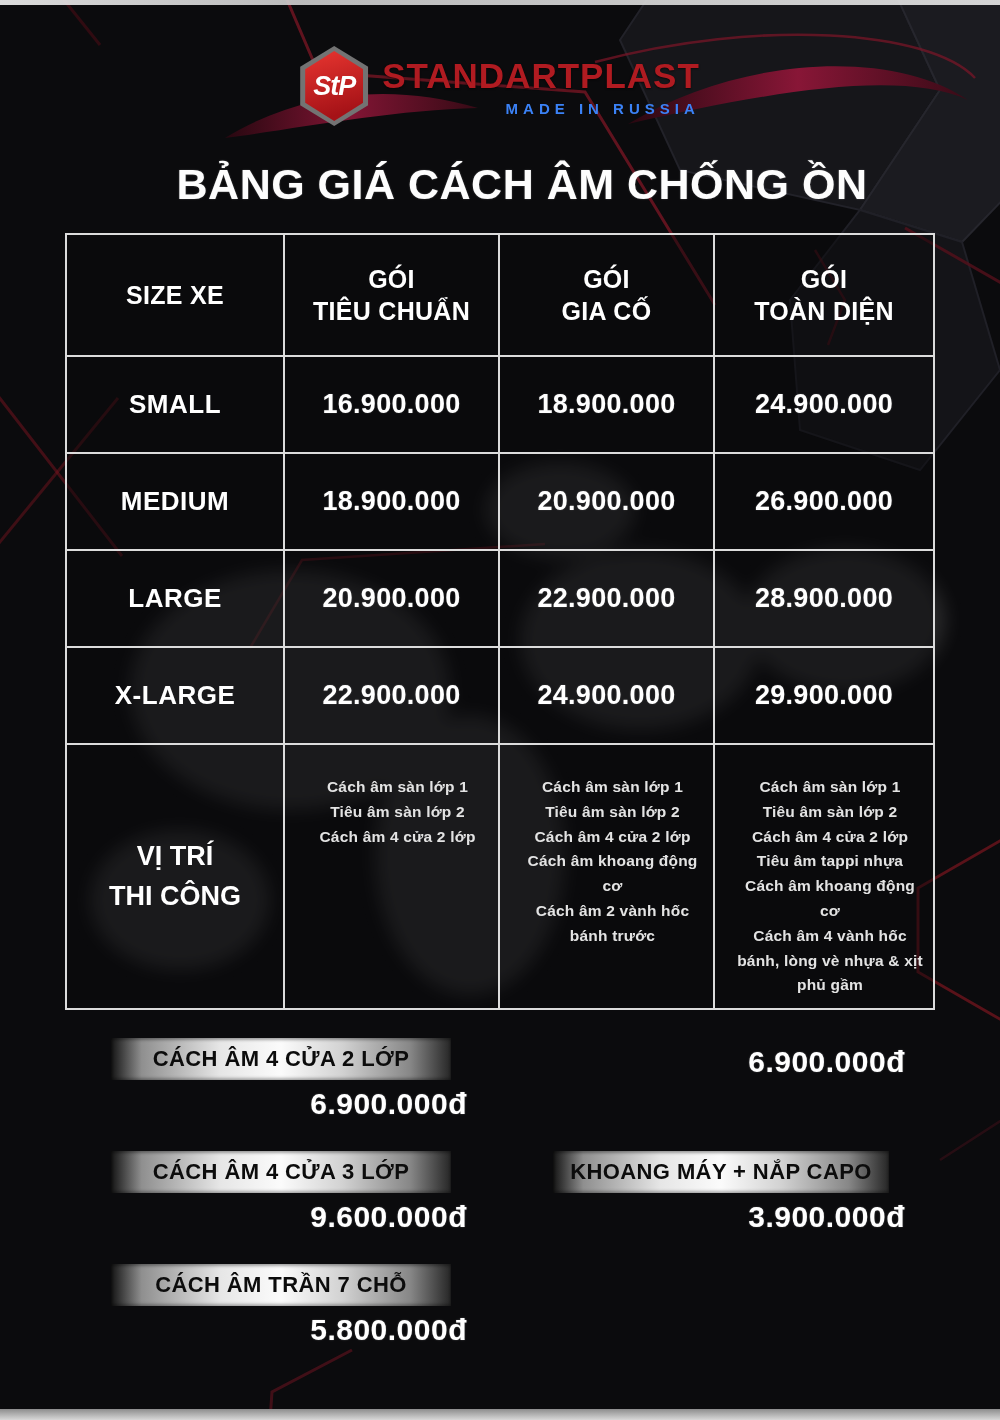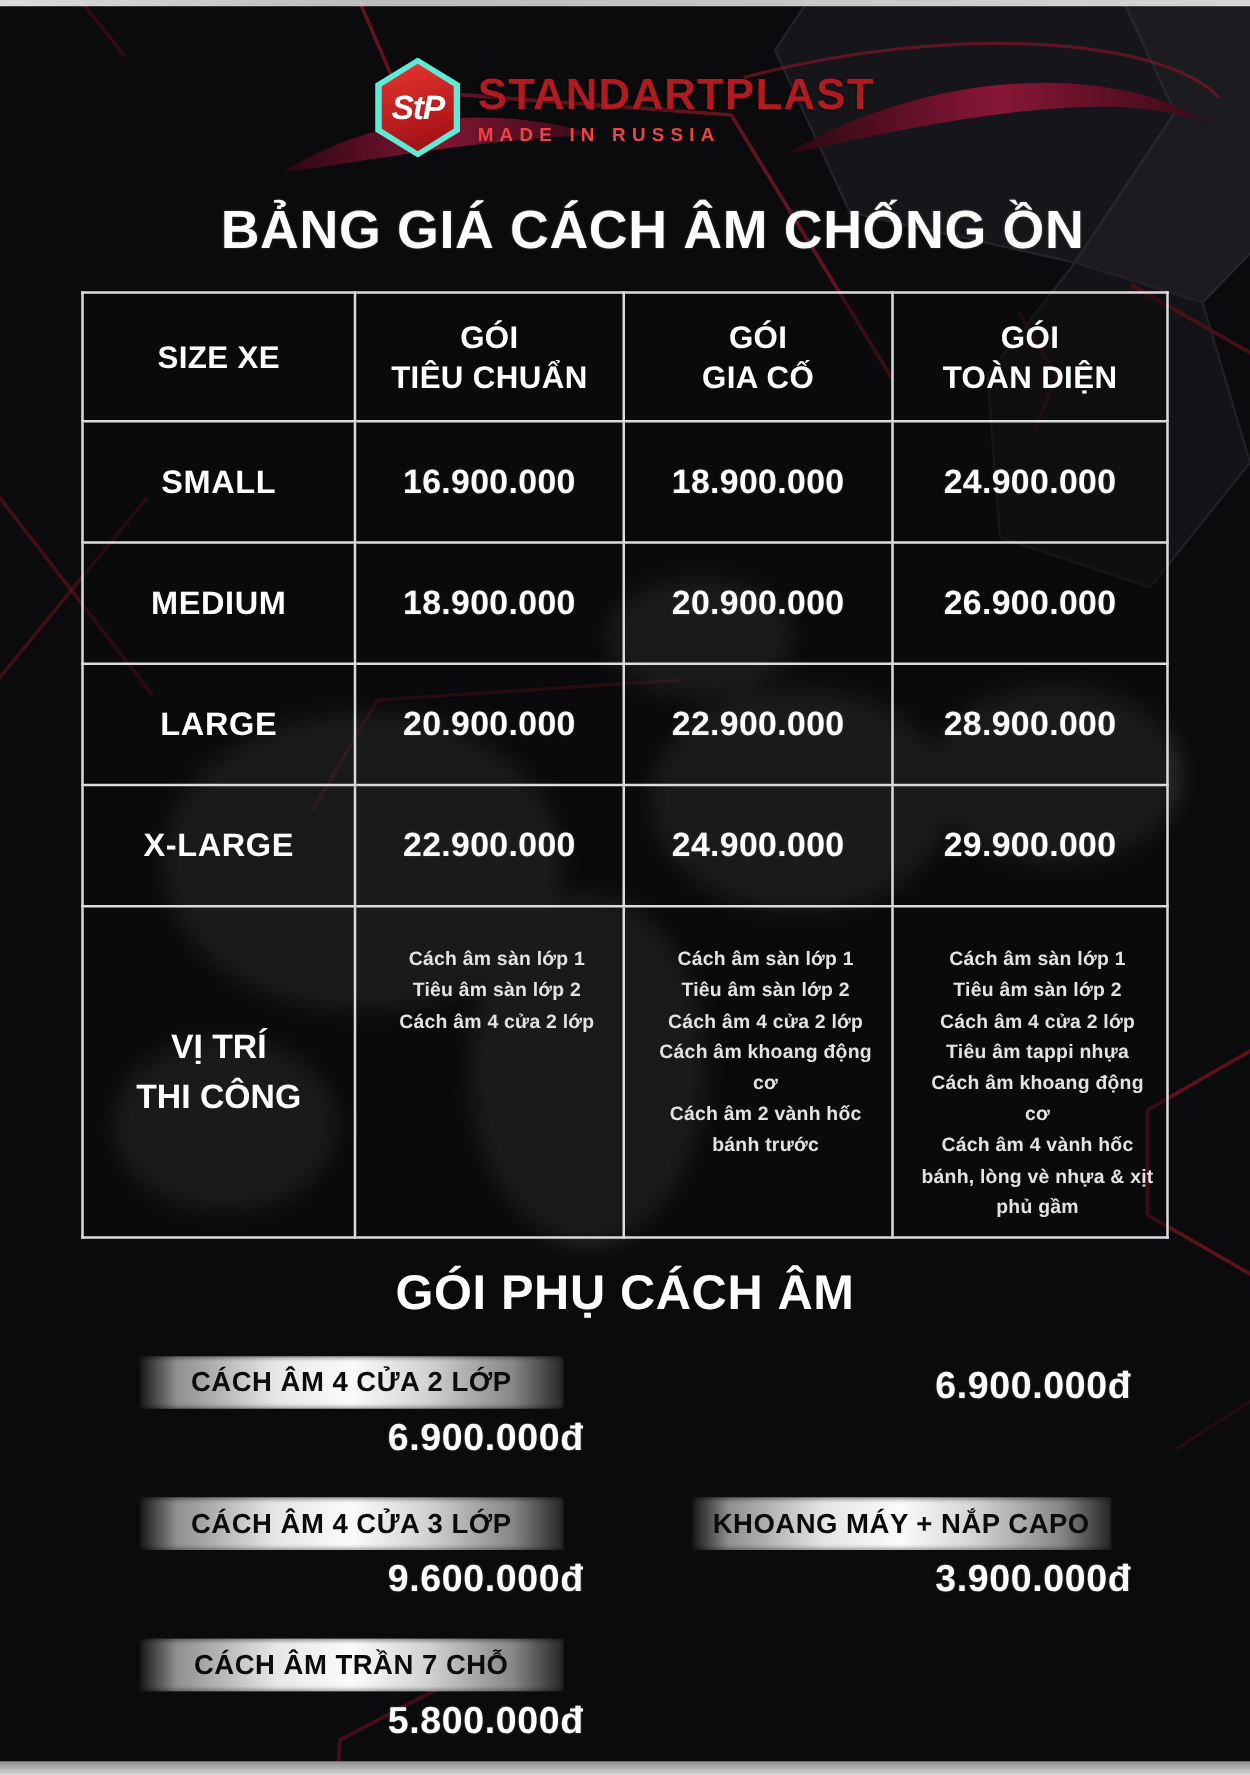--- a/index.html
+++ b/index.html
@@ -10,39 +10,39 @@
     color:#fff;
   }
   .bg-decor{position:absolute;top:0;left:0;pointer-events:none;}
   .edge-strip-top{position:absolute;top:0;left:0;width:100%;height:5px;background:linear-gradient(90deg,#f2f2f2,#cfcfcf 30%,#e9e9e9);opacity:.9;}
   .edge-strip-bottom{position:absolute;bottom:0;left:0;width:100%;height:11px;background:linear-gradient(180deg,#8d8d8d,#d8d8d8);}
 
   
   .header{position:relative;padding-top:46px;text-align:center;}
   .logo-row{display:flex;align-items:center;justify-content:center;gap:14px;}
   .hex{width:68px;height:80px;clip-path:polygon(50% 0,100% 26%,100% 74%,50% 100%,0 74%,0 26%);
-    background:#5eead4;display:flex;align-items:center;justify-content:center;
+    background:#737373;display:flex;align-items:center;justify-content:center;
     filter:drop-shadow(0 0 9px rgba(225,35,45,.75));}
   .hex-inner{width:58px;height:70px;clip-path:polygon(50% 0,100% 26%,100% 74%,50% 100%,0 74%,0 26%);
     background:linear-gradient(165deg,#e0312d 10%,#a51217 85%);
     display:flex;align-items:center;justify-content:center;}
   .hex-inner span{font-size:27px;font-weight:bold;font-style:italic;color:#fff;letter-spacing:-1px;}
   .brand-block{text-align:left;}
   .brand-name{font-size:35px;font-weight:bold;color:#b01b21;letter-spacing:1px;text-shadow:0 1px 2px rgba(0,0,0,.6);}
-  .brand-tagline{font-size:15px;font-weight:bold;color:#ef4444;letter-spacing:5px;margin-top:4px;text-align:left;}
+  .brand-tagline{font-size:15px;font-weight:bold;color:#3b82f6;letter-spacing:5px;margin-top:4px;text-align:right;}
   .title{margin:34px 0 0 0;font-size:43px;font-weight:bold;letter-spacing:.5px;color:#fdfdfd;text-shadow:0 0 2px rgba(255,255,255,.25);padding-left:44px;}
 
   
   .price-table{width:868px;margin:24px auto 0 auto;border-collapse:collapse;table-layout:fixed;position:relative;}
   .price-table col.c0{width:218px;} .price-table col.c1{width:215px;}
   .price-table col.c2{width:215px;} .price-table col.c3{width:220px;}
   .price-table th,.price-table td{
     border:2px solid #dcdcdc;background:rgba(8,8,10,.45);
     text-align:center;vertical-align:middle;padding:0;}
-  .price-table thead tr{height:103px;border-radius:29px;}
+  .price-table thead tr{height:122px;border-radius:29px;}
   .price-table tbody tr.data-row{height:97px;border-radius:23px;}
   .price-table tbody tr.install-row{height:256px;}
   .hcell{font-size:25px;font-weight:bold;line-height:1.28;letter-spacing:.3px;}
   .size-cell{font-size:26px;font-weight:bold;letter-spacing:.5px;}
   .price-cell{font-size:27px;font-weight:bold;letter-spacing:.3px;text-shadow:0 0 2px rgba(255,255,255,.2);}
   .install-label{font-size:27px;font-weight:bold;line-height:1.45;}
   .install-cell{vertical-align:top !important;}
   .install-list{padding:30px 10px 10px 22px;text-align:center;font-size:15.5px;font-weight:600;
     color:#e3e3e3;line-height:1.6;letter-spacing:.2px;}
 
@@ -205,21 +205,20 @@
             <div>Tiêu âm tappi nhựa</div>
             <div>Cách âm khoang động cơ</div>
             <div>Cách âm 4 vành hốc bánh, lòng vè nhựa &amp; xịt phủ gầm</div>
           </div>
         </td>
       </tr>
     </tbody>
   </table>
 
   <section class="addons">
-    <h2 class="addons-title">GÓI PHỤ CÁCH ÂM</h2>
     <div class="addons-grid">
 
       <div class="addon">
         <div class="addon-bar">
           <div class="bar-line">CÁCH ÂM 4 CỬA 2 LỚP</div>
           <div class="bar-line"></div>
         </div>
         <div class="addon-price">6.900.000đ</div>
       </div>
 

